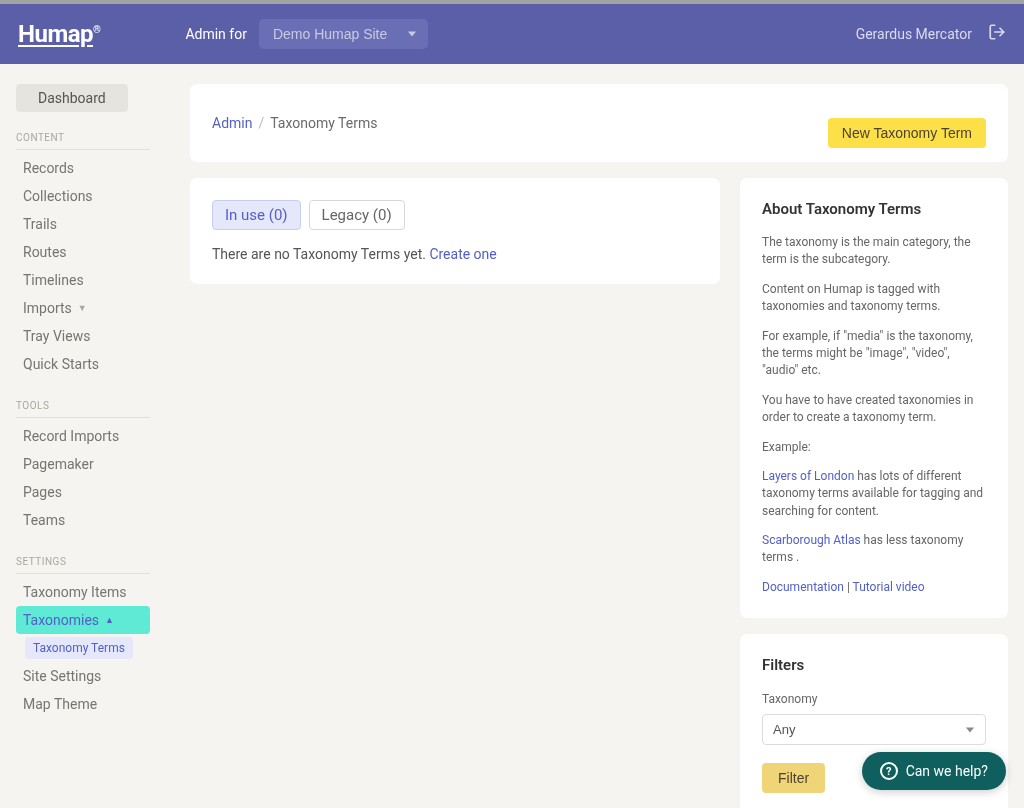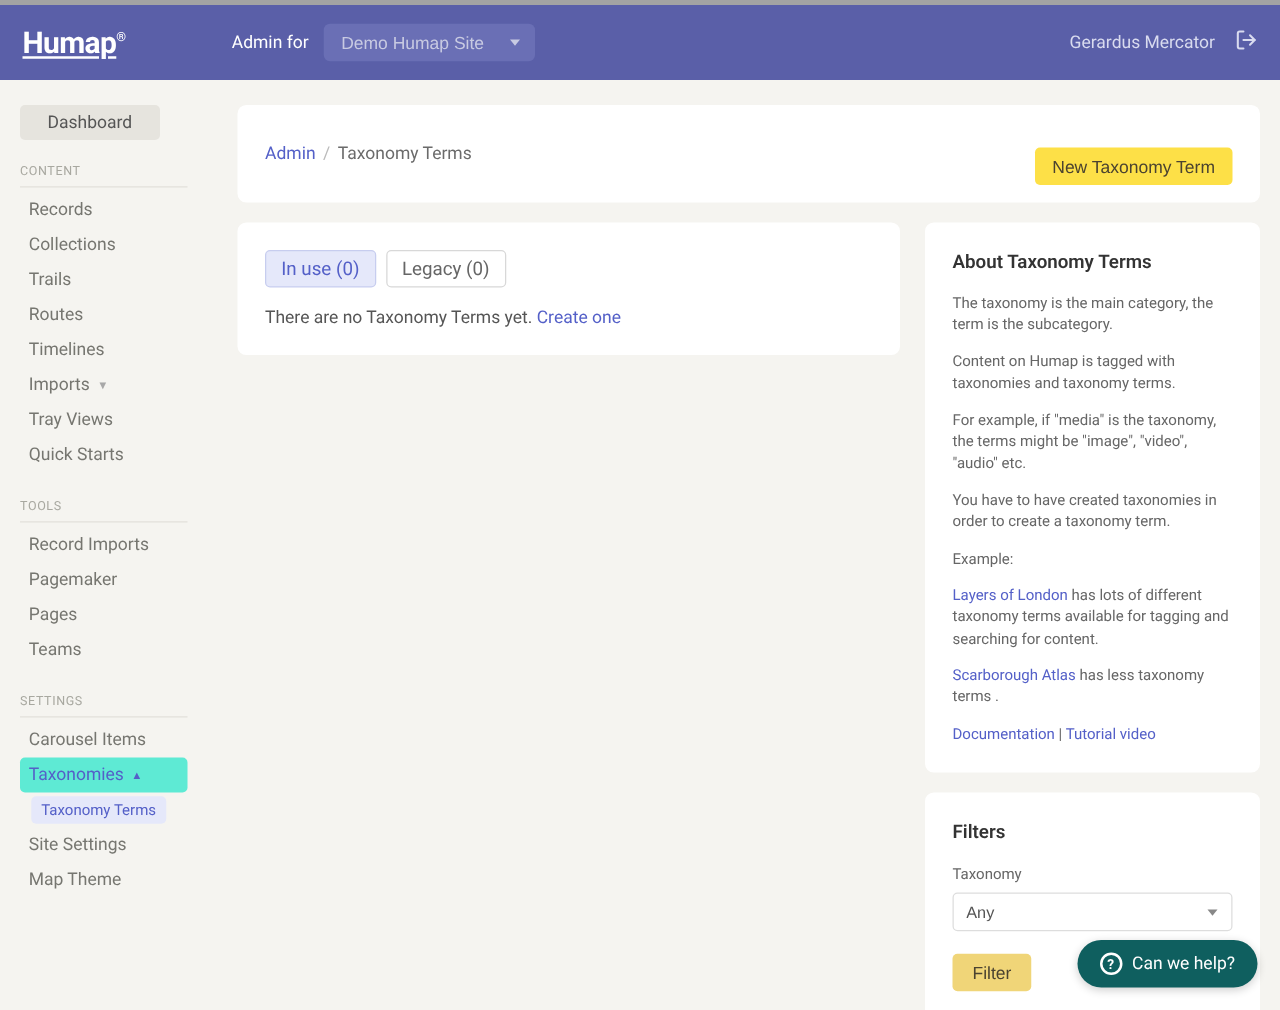--- a/index.html
+++ b/index.html
@@ -313,21 +313,21 @@
         </div>
       <div class="sidebar-item">
           <span>Teams</span>
         </div>
     </div>
 
     <div class="sidebar-group">
       <div class="sidebar-section-label">SETTINGS</div>
       <hr>
       <div class="sidebar-item">
-          <span>Carousel Items</span>
+          <span>Taxonomy Items</span>
         </div>
       <div class="sidebar-item active">
           <span>Taxonomies</span>
           <span class="caret-up">▲</span>
         </div>
       <div style="margin:3px 0 3px 0;">
         <span class="sidebar-sub">Taxonomy Terms</span>
       </div>
       <div class="sidebar-item">
           <span>Site Settings</span>

